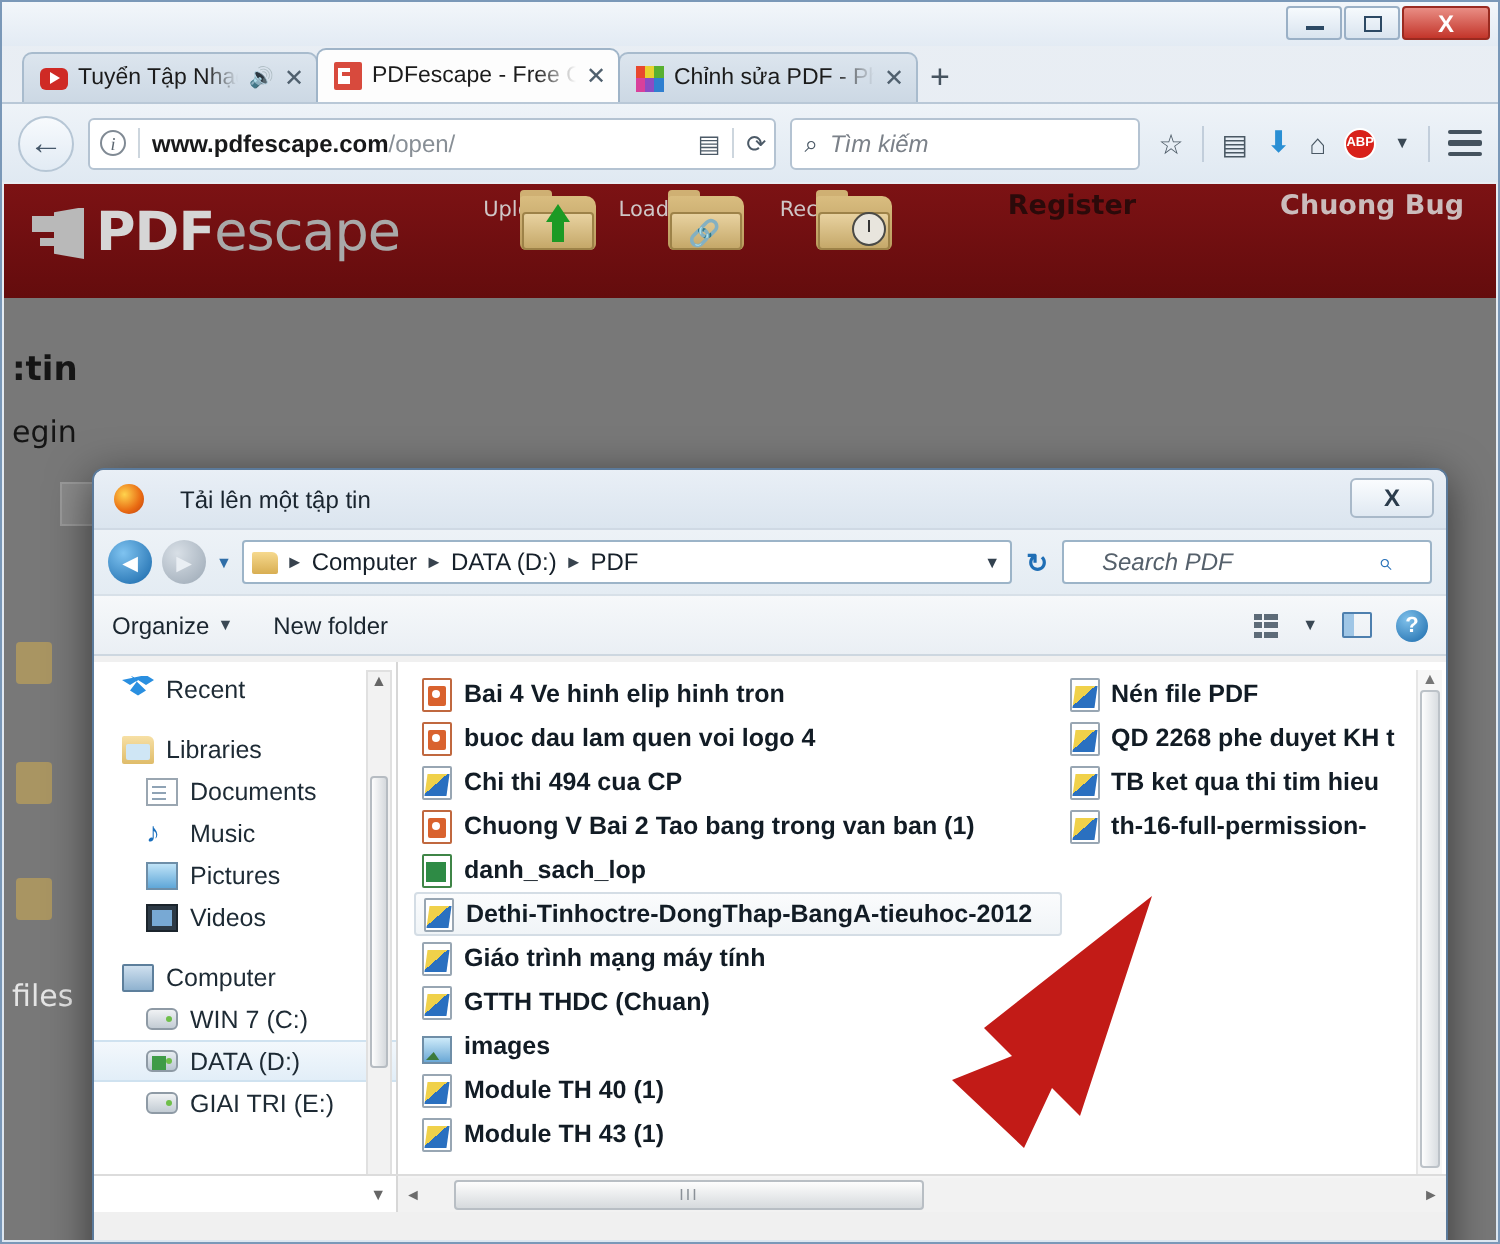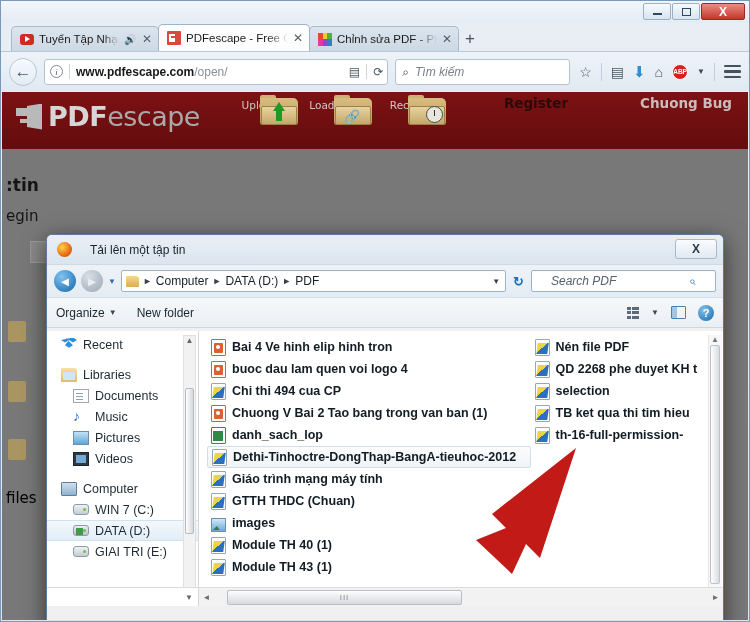--- a/index.html
+++ b/index.html
@@ -269,21 +269,21 @@
   .page-body {
     position:absolute; left:0; top:57px; right:0; bottom:0;
     background:#787878;
   }
   .bg-text {
     position:absolute; color:#151515; font-size:17px; font-weight:bold;
     font-family:"DejaVu Sans", sans-serif;
   }
   .bg-t1 { left: 4px; top: 26px; }
   .bg-t2 { left: 4px; top: 58px; font-weight:normal; font-size:15px;}
-  .bg-t3 { left: 4px; top: 340px; font-weight:normal; font-size:15px; color:#000000;}
+  .bg-t3 { left: 4px; top: 340px; font-weight:normal; font-size:15px; color:#e5e5e5;}
   .bg-box {
     position:absolute; left: 28px; top: 92px; width: 30px; height:22px;
     border:1px solid #9a9a9a; background:#8a8a8a;
   }
   .bg-file {
     position:absolute; width:18px;height:21px;border-radius:2px;
     background:#b29a5e; opacity:.85;
   }
 
   
@@ -794,24 +794,20 @@
                 <div class="frow">
                   <span class="fico fico-pdf"></span>
                   <span>Nén file PDF</span>
                 </div>
                 <div class="frow">
                   <span class="fico fico-pdf"></span>
                   <span>QD 2268 phe duyet KH t</span>
                 </div>
                 <div class="frow">
                   <span class="fico fico-pdf"></span>
-                  <span>selection</span>
-                </div>
-                <div class="frow">
-                  <span class="fico fico-pdf"></span>
                   <span>TB ket qua thi tim hieu</span>
                 </div>
                 <div class="frow">
                   <span class="fico fico-pdf"></span>
                   <span>th-16-full-permission-</span>
                 </div>
               </div>
 
             </div>
 

